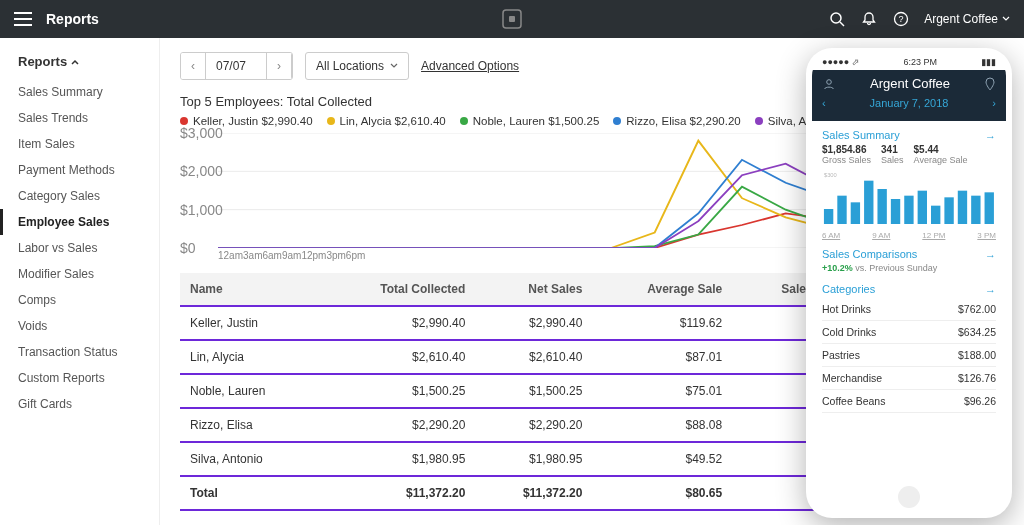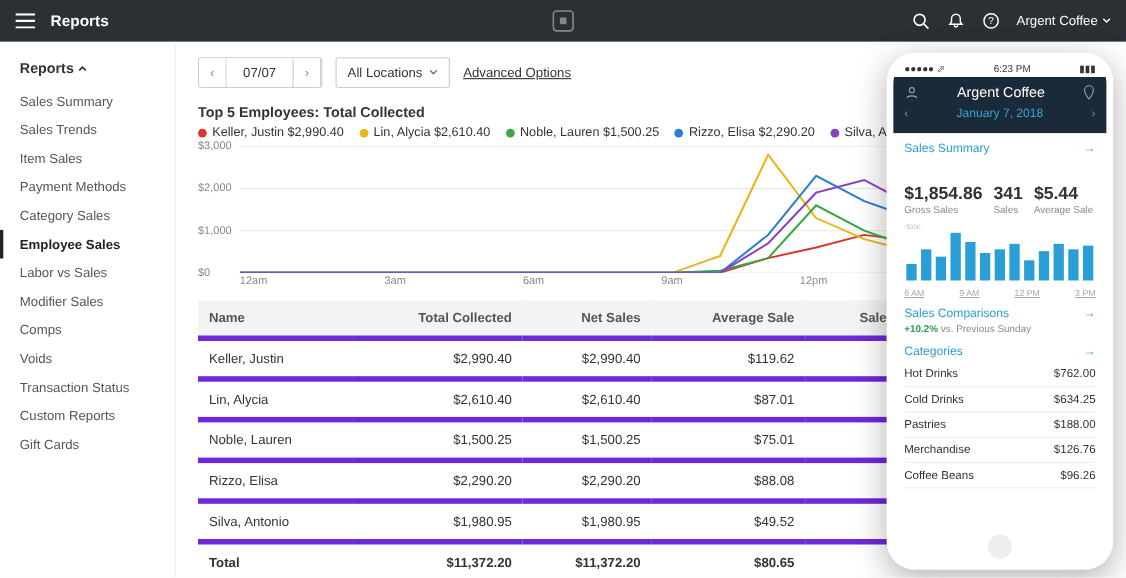--- a/index.html
+++ b/index.html
@@ -23,52 +23,52 @@
   .sidebar li { padding: 6px 0; font-size: 12px; color: #555; cursor: pointer; }
   .sidebar li.active { font-weight: 700; color: #222; border-left: 3px solid #222; margin-left: -18px; padding-left: 15px; }
 
   
   .content { flex: 1; padding: 14px 20px; overflow: hidden; }
   .toolbar { display: flex; align-items: center; gap: 12px; margin-bottom: 14px; }
   .date-group { display: flex; border: 1px solid #ccc; border-radius: 3px; overflow: hidden; }
   .date-group .arrow, .date-group .date { padding: 6px 10px; font-size: 12px; background: #fff; }
   .date-group .arrow { border-right: 1px solid #ccc; border-left: 1px solid #ccc; cursor: pointer; color: #888; }
   .date-group .arrow:first-child { border-left: none; }
-  .date-group .date { min-width: 60px; text-align: center; }
+  .date-group .date { min-width: 60px; text-align: left; }
   .loc-select { border: 1px solid #ccc; border-radius: 3px; padding: 6px 10px; font-size: 12px; display: flex; align-items: center; gap: 6px; background: #fff; }
   .advanced { font-size: 12px; color: #333; text-decoration: underline; }
 
-  .chart-title { font-size: 13px; font-weight: 700; margin-bottom: 6px; }
+  .chart-title { font-size: 13px; font-weight: 400; margin-bottom: 6px; }
   .legend { display: flex; flex-wrap: wrap; gap: 14px; font-size: 11.5px; margin-bottom: 6px; }
   .legend .item { display: flex; align-items: center; gap: 5px; }
   .dot { width: 8px; height: 8px; border-radius: 50%; display: inline-block; }
   .chart { position: relative; height: 115px; }
   .chart svg { width: 100%; height: 100%; }
-  .ylabel { position: absolute; left: 0; font-size: 10px; color: #888; transform: translateY(-50%); }
-  .xlabels { display: flex; justify-content: space-between; font-size: 10px; color: #888; margin-left: 38px; margin-top: 2px; }
+  .ylabel { position: absolute; left: 0; font-size: 14px; color: #888; transform: translateY(-50%); }
+  .xlabels { display: flex; justify-content: flex-start; font-size: 10px; color: #888; margin-left: 38px; margin-top: 2px; }
 
   table { width: 100%; border-collapse: collapse; margin-top: 12px; font-size: 12px; }
-  th, td { text-align: right; padding: 9px 10px; border-bottom: 5px solid #6d28d9; }
+  th, td { text-align: right; padding: 9px 10px; border-bottom: 2px solid #6d28d9; }
   th:first-child, td:first-child { text-align: left; }
   thead th { background: #f3f3f3; font-weight: 600; color: #555; }
   tbody tr.total td { font-weight: 700; }
 
   
   .phone { position: absolute; right: 12px; top: 48px; width: 206px; height: 470px; background: #fff; border-radius: 26px; box-shadow: 0 8px 30px rgba(0,0,0,.3); padding: 6px; }
   .phone-inner { width: 100%; height: 100%; border-radius: 22px; overflow: hidden; display: flex; flex-direction: column; }
   .status-bar { height: 16px; font-size: 9px; color: #333; display: flex; align-items: center; justify-content: space-between; padding: 0 10px; }
   .phone-header { background: #1b2a38; color: #fff; text-align: center; padding-bottom: 6px; }
   .phone-header .row1 { display: flex; align-items: center; justify-content: space-between; padding: 6px 10px 2px; }
   .phone-title { font-size: 13px; font-weight: 500; }
   .phone-date-row { display: flex; align-items: center; justify-content: space-between; padding: 4px 10px 6px; color: #35a6d6; font-size: 11px; }
   .phone-body { flex: 1; overflow: hidden; padding: 8px 10px; font-size: 10px; color: #333; }
   .psec-head { color: #2a9fd6; font-size: 11px; display: flex; justify-content: space-between; align-items: center; margin-bottom: 3px; }
   .psec-arrow { color: #2a9fd6; font-size: 11px; }
   .stats-row { display: flex; gap: 10px; margin-bottom: 4px; }
-  .stat .big { font-size: 16px; font-weight: 600; margin-top: 24px; }
+  .stat .big { font-size: 10px; font-weight: 600; }
   .stat .sub { font-size: 9px; color: #888; }
   .mini-chart { height: 58px; margin-bottom: 4px; }
   .mini-chart svg { width: 100%; height: 100%; }
   .mini-xlabels { display: flex; justify-content: space-between; font-size: 8px; color: #aaa; margin-bottom: 8px; text-decoration: underline; }
   .comp { font-size: 9px; color: #888; margin-bottom: 10px; }
   .comp .up { color: #2aa04c; font-weight: 600; }
   .cat-row { display: flex; justify-content: space-between; font-size: 10.5px; padding: 5px 0; border-bottom: 1px solid #eee; }
   .home-btn { height: 30px; display: flex; align-items: center; justify-content: center; }
   .home-btn .circ { width: 22px; height: 22px; background: #eee; border-radius: 50%; }
 </style>

